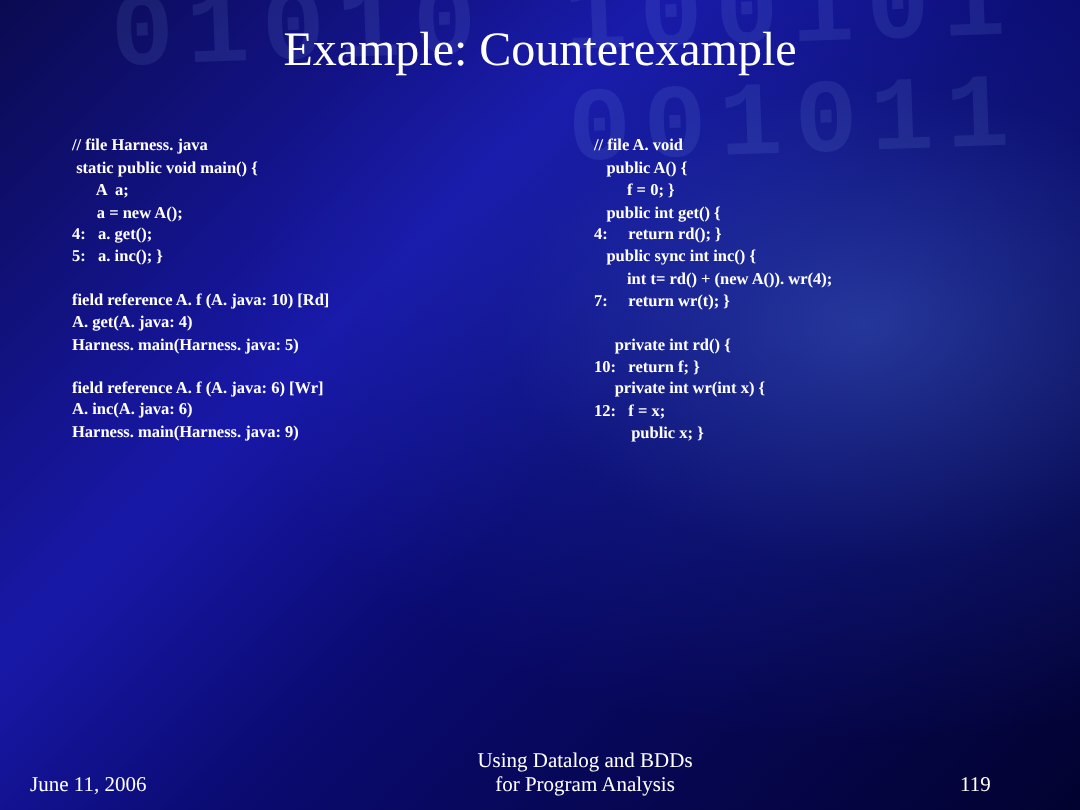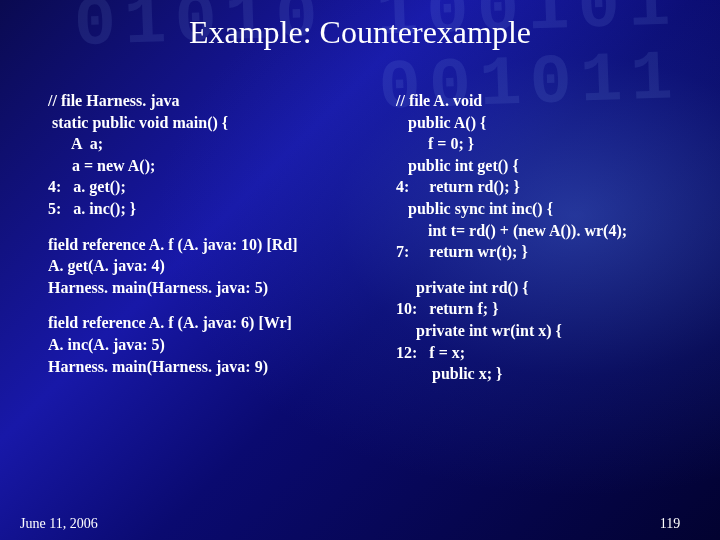--- a/index.html
+++ b/index.html
@@ -47,21 +47,21 @@
     font-weight: 400;
   }
   .body {
     position: absolute;
     top: 90px;
     left: 48px;
     right: 28px;
     bottom: 50px;
     display: flex;
     gap: 8px;
-    font-size: 16px;
+    font-size: 11px;
     line-height: 1.35;
   }
   .col {
     flex: 1 1 0;
   }
   .col-left  { flex: 0 0 340px; }
   .col-right { flex: 1 1 auto; }
   .code {
     white-space: pre;
     font-weight: 600;
@@ -75,21 +75,21 @@
     display: flex;
     justify-content: space-between;
     align-items: flex-end;
     font-size: 14px;
   }
   .footer .center {
     text-align: center;
     flex: 1;
   }
   .footer .right {
-    text-align: center;
+    text-align: left;
     min-width: 60px;
     font-family: Liberation Serif, serif;
   }
   .footer .left {
     min-width: 120px;
   }
 </style>
 </head>
 <body>
 
@@ -107,21 +107,21 @@
       <div class="code">      A  a;</div>
       <div class="code">      a = new A();</div>
       <div class="code">4:   a. get();</div>
       <div class="code">5:   a. inc(); }</div>
 
       <div class="code mt">field reference A. f (A. java: 10) [Rd]</div>
       <div class="code">A. get(A. java: 4)</div>
       <div class="code">Harness. main(Harness. java: 5)</div>
 
       <div class="code mt">field reference A. f (A. java: 6) [Wr]</div>
-      <div class="code">A. inc(A. java: 5)</div>
+      <div class="code">A. inc(A. java: 6)</div>
       <div class="code">Harness. main(Harness. java: 9)</div>
     </div>
 
     <div class="col col-right">
       <div class="code">// file A. void</div>
       <div class="code">   public A() {</div>
       <div class="code">        f = 0; }</div>
       <div class="code">   public int get() {</div>
       <div class="code">4:     return rd(); }</div>
       <div class="code">   public sync int inc() {</div>
@@ -131,15 +131,19 @@
       <div class="code mt">     private int rd() {</div>
       <div class="code">10:   return f; }</div>
       <div class="code">     private int wr(int x) {</div>
       <div class="code">12:   f = x;</div>
       <div class="code">         public x; }</div>
     </div>
   </div>
 
   <div class="footer">
     <div class="left">June 11, 2006</div>
+    <div class="center">
+      <div>Using Datalog and BDDs</div>
+      <div>for Program Analysis</div>
+    </div>
     <div class="right">119</div>
   </div>
 </div>
 
 </body></html>

